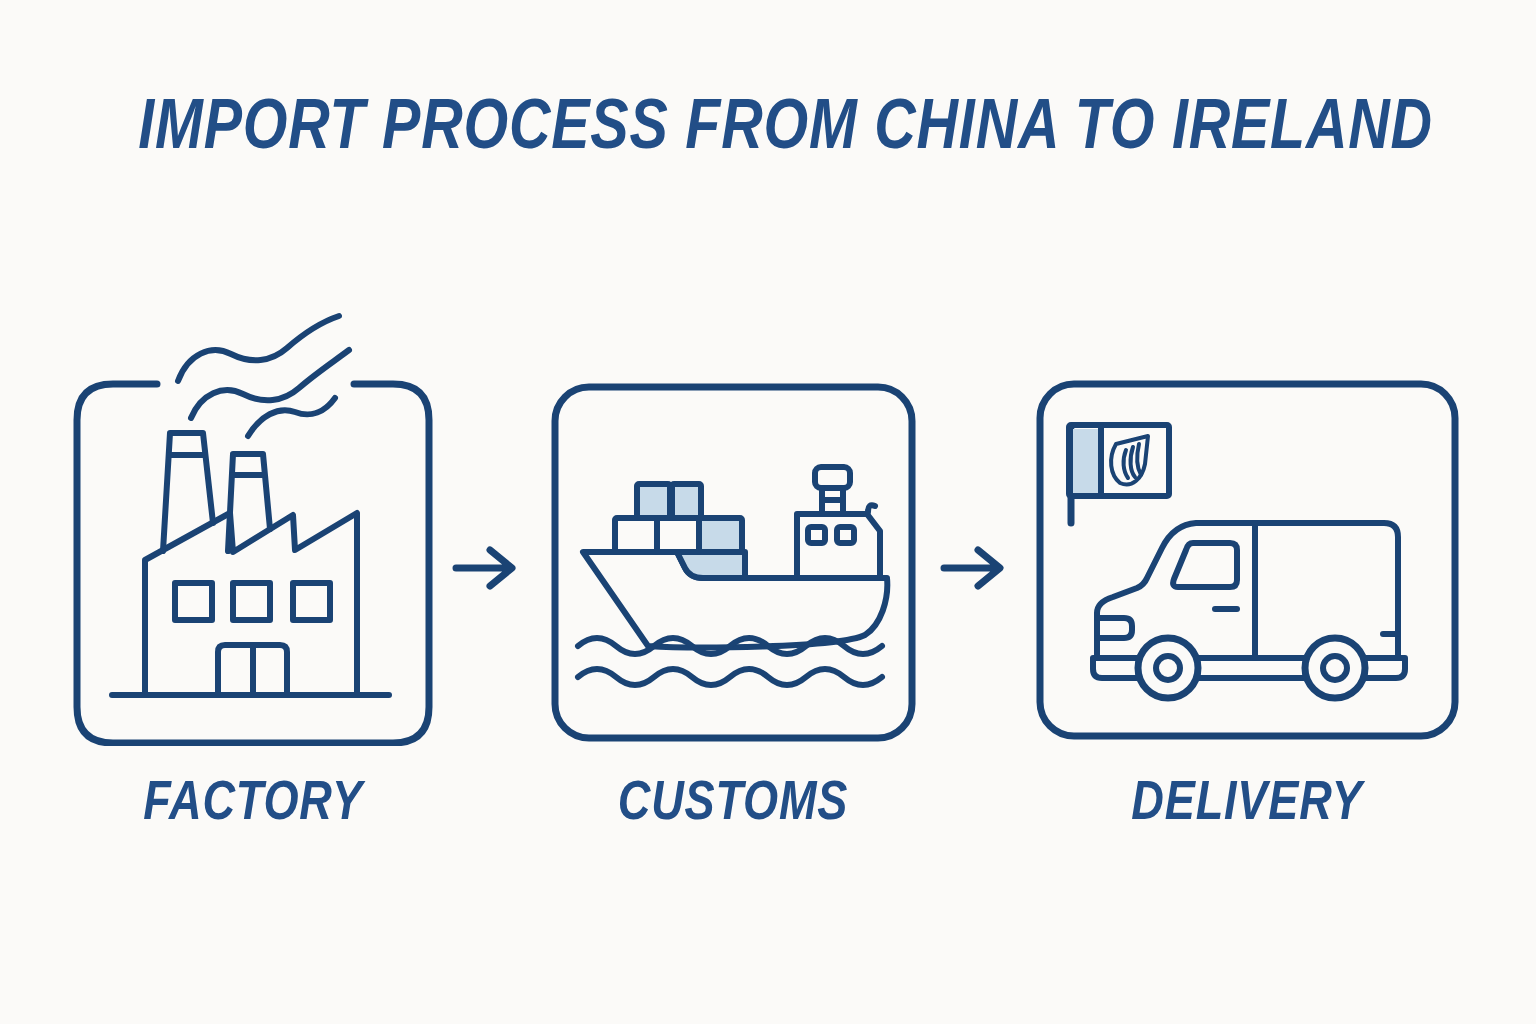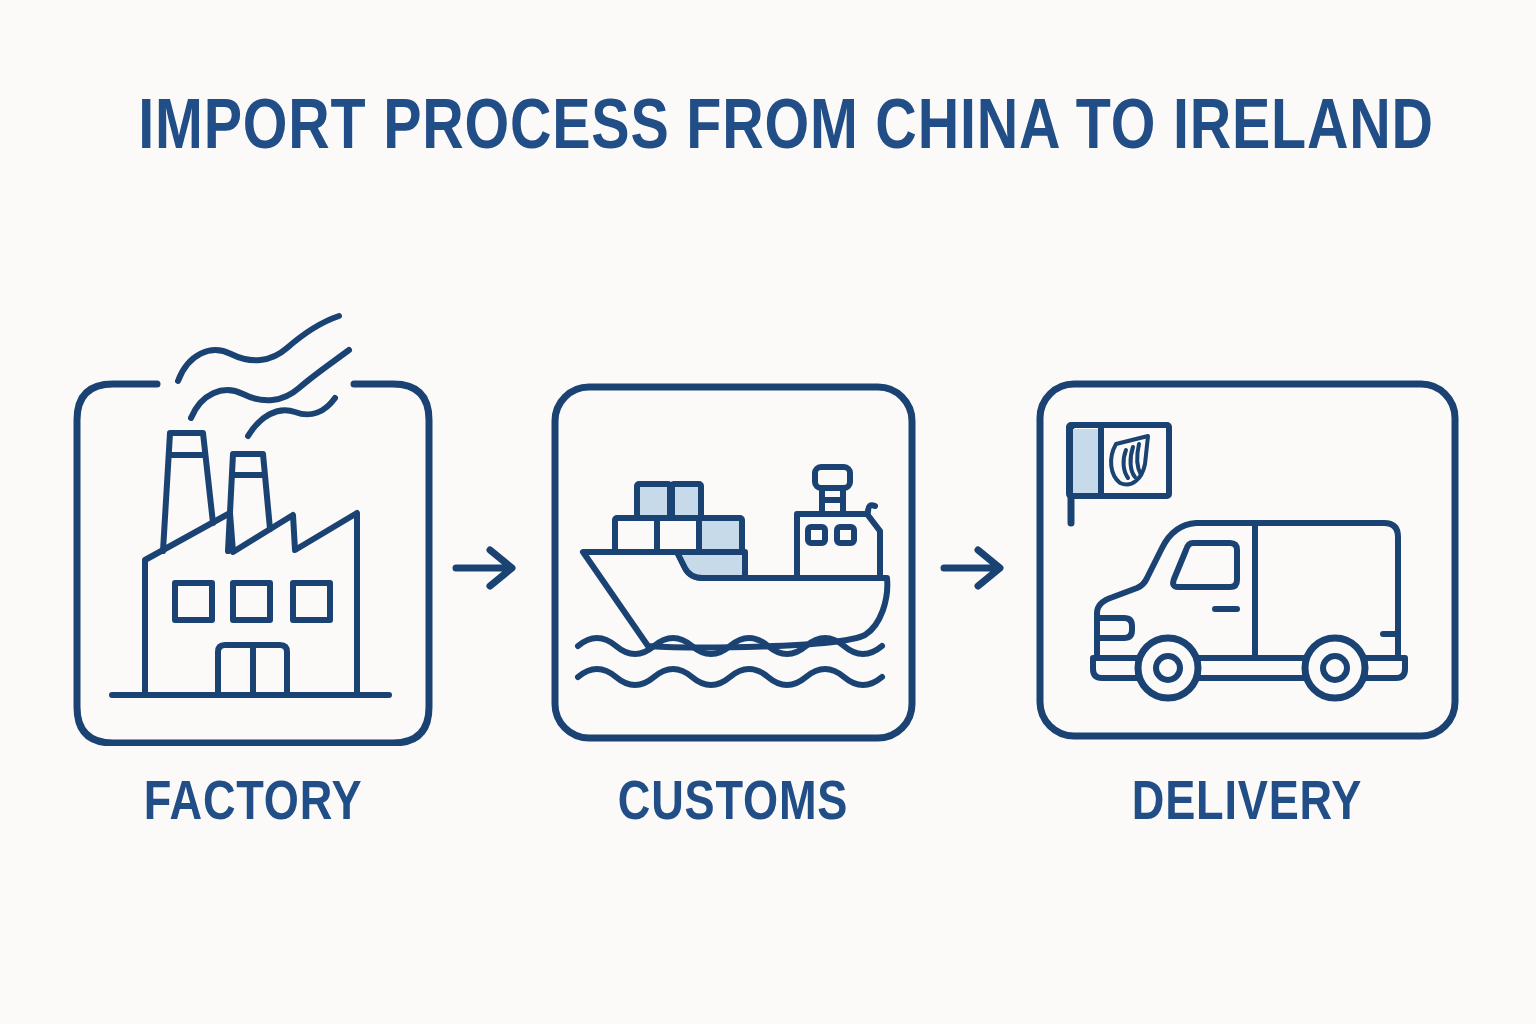--- a/index.html
+++ b/index.html
@@ -1,20 +1,21 @@
 <!DOCTYPE html>
 <html style="--ink: #1a4374; --text: #224e87; --fill-light: #c7dae9; --background: #fbfaf8;"><head>
 <meta charset="utf-8">
 <style>
   html,body{margin:0;padding:0;}
   .canvas{
     position:relative;width:1536px;height:1024px;overflow:hidden;
     background:var(--background,#fbfaf8);
     font-family:"Liberation Sans", sans-serif;
     color:var(--ink,#1a4374);
+    font-style:italic;
   }
   .title{
     position:absolute;top:84px;left:0;width:100%;text-align:center;
     font-size:70px;font-weight:bold;letter-spacing:1px;
     color:var(--text,#224e87);
     transform:scaleX(0.82);transform-origin:50% 50%;
     white-space:nowrap;
   }
   .step-label{
     position:absolute;top:768px;font-size:55px;font-weight:bold;letter-spacing:1px;

